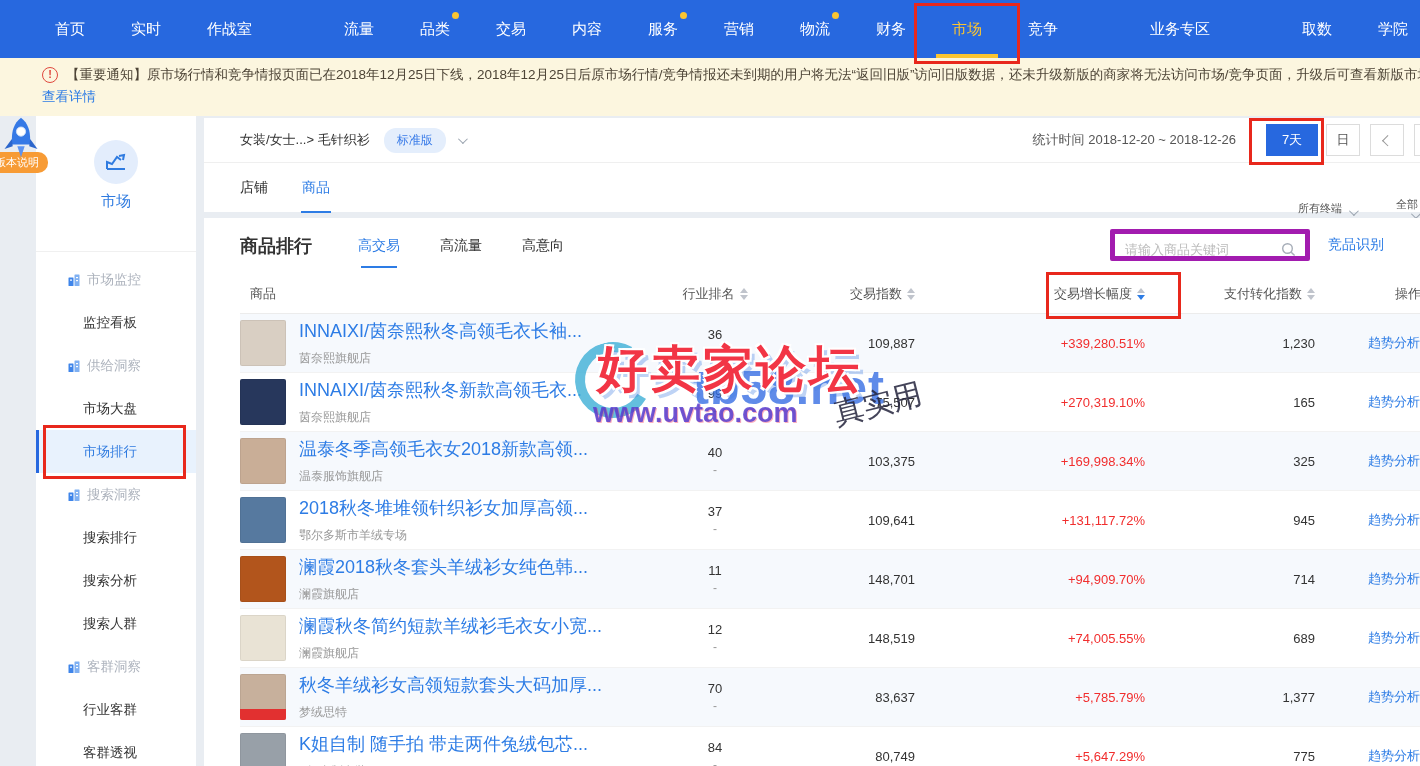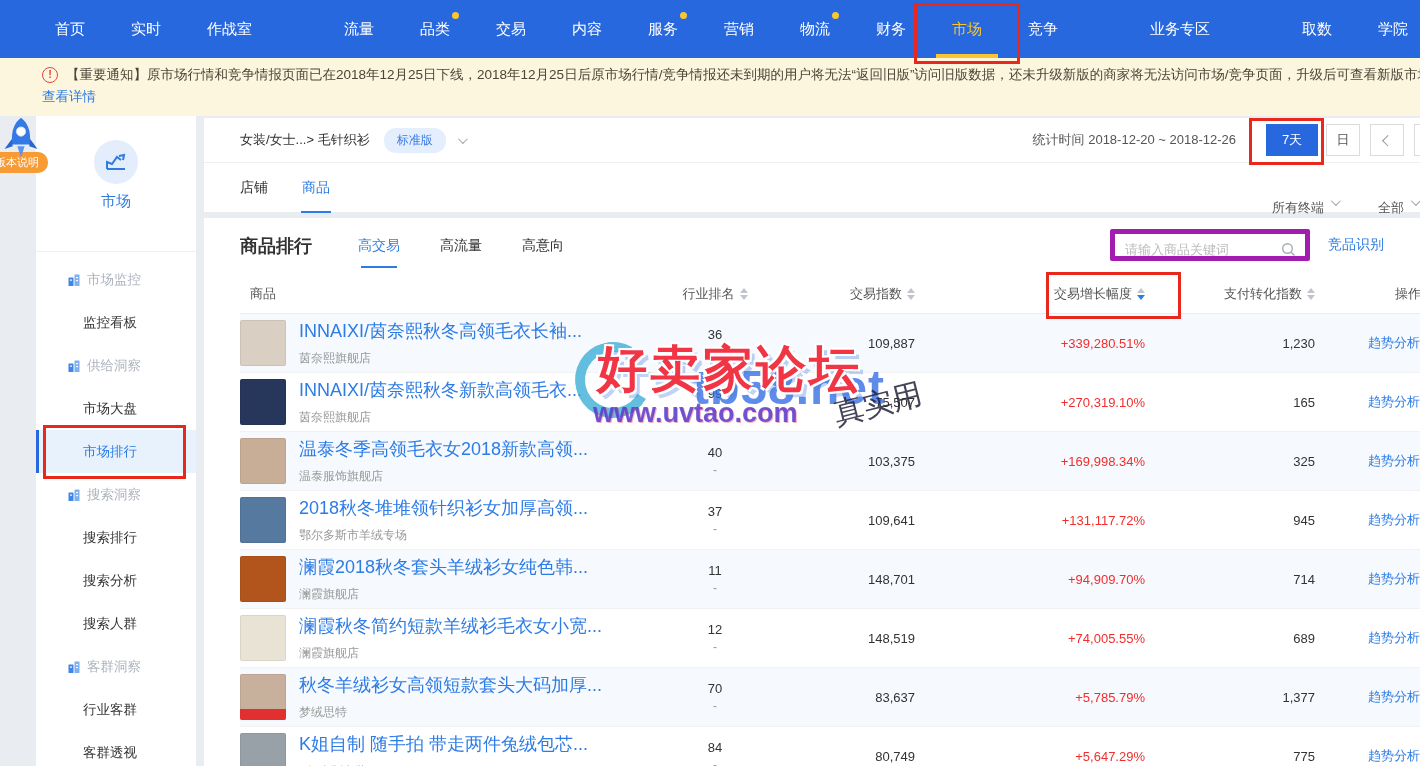--- a/index.html
+++ b/index.html
@@ -54,22 +54,22 @@
   .btn-week .anno { display:block; top:-6px; bottom:-9px; left:-17px; right:-6px; }
   .btn-day { width:34px; background:#fff; border:1px solid #dcdcdc; color:#555; margin-left:8px; }
   .btn-pager { width:34px; background:#fff; border:1px solid #dcdcdc; margin-left:10px; }
   .pg-caret { width:8px; height:8px; border-left:1.5px solid #999; border-bottom:1.5px solid #999; }
   .pg-prev { transform:rotate(45deg) translateX(1px); }
   .card1-row2 { position:relative; height:50px; border-top:1px solid #efefef; display:flex; align-items:center; padding-left:36px; }
   .vtab { position:relative; height:50px; display:flex; align-items:center; font-size:14px; color:#333; margin-right:34px; cursor:pointer;text-align:right; }
   .vtab.active { color:#2d7ce5; }
   .vtab.active::after { content:""; position:absolute; left:50%; transform:translateX(-50%); bottom:0; width:30px; height:2px; background:#2d7ce5; }
   .filters { position:absolute; right:-4px; top:0; height:50px; display:flex; align-items:center; }
-  .filter { display:flex; align-items:flex-start; font-size:13px; color:#555; margin-right:40px; cursor:pointer;margin-top:40px; }
-  .filter:last-child { margin-right:6px; }
+  .filter { display:flex; align-items:flex-end; font-size:11px; color:#555; margin-right:40px; cursor:pointer;margin-top:40px; }
+  .filter:last-child { margin-right:6px;flex-direction:column; }
   .filter .caret { margin-left:7px; }
 
   
   .card2 { position:absolute; left:204px; top:218px; width:1216px; height:548px; background:#fff; padding-left:36px; z-index:8; }
   .sec-header { position:relative; height:56px; display:flex; align-items:center; }
   .sec-title { font-size:18px; font-weight:bold; color:#333; }
   .rtabs { display:flex; margin-left:46px; height:56px; }
   .rtab { position:relative; height:56px; display:flex; align-items:center; margin-right:40px; font-size:14px; color:#333; cursor:pointer; }
   .rtab.active { color:#2d7ce5; }
   .rtab.active::after { content:""; position:absolute; left:50%; transform:translateX(-50%); bottom:6px; width:36px; height:2px; background:#2d7ce5; }

